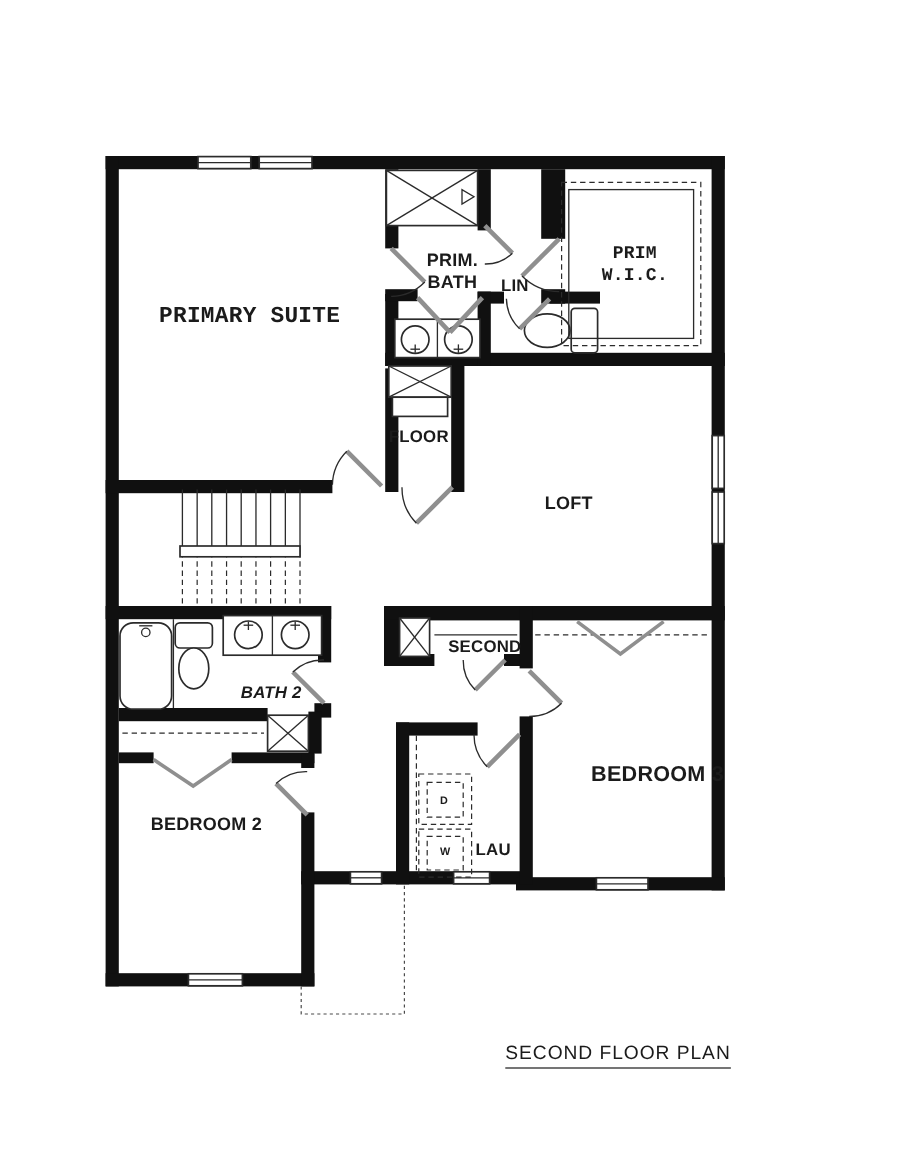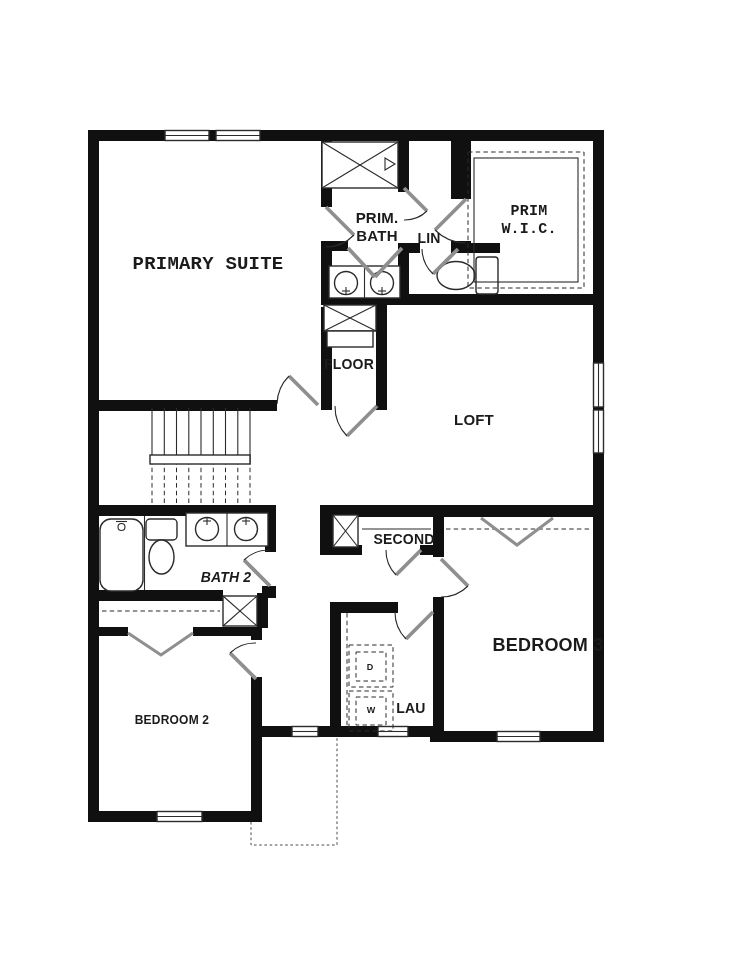--- a/index.html
+++ b/index.html
@@ -269,19 +269,20 @@
   </svg>
 
   <div class="lbl" style="left:208px;top:264px;font-size:19px;font-family:Liberation Mono, monospace;">PRIMARY SUITE</div>
   <div class="lbl wrap" style="left:377px;top:227px;width:62px;font-size:15px;">PRIM. BATH</div>
   <div class="lbl" style="left:429px;top:190px;font-size:14px;margin-top:48px;">LIN</div>
   <div class="lbl wrap" style="left:529px;top:221px;width:66px;font-size:15px;font-family:Liberation Mono, monospace;">PRIM W.I.C.</div>
   <div class="lbl" style="left:349px;top:364px;font-size:14px;">FLOOR</div>
   <div class="lbl" style="left:474px;top:420px;font-size:15px;text-align:center;">LOFT</div>
   <div class="lbl" style="left:226px;top:577px;font-size:14px;font-style:italic;">BATH 2</div>
   <div class="lbl" style="left:404px;top:539px;font-size:14px;">SECOND</div>
-  <div class="lbl" style="left:172px;top:720px;font-size:12px;">BEDROOM 2</div>
+  <div class="lbl" style="left:172px;top:688px;font-size:15px;">BEDROOM 2</div>
   <div class="lbl" style="left:516px;top:646px;font-size:18px;margin-left:32px;">BEDROOM 3</div>
   <div class="lbl" style="left:411px;top:708px;font-size:14px;">LAU</div>
   <div class="lbl" style="left:370px;top:667px;font-size:9px;">D</div>
   <div class="lbl" style="left:371px;top:710px;font-size:9px;">W</div>
 
+  <div class="title" style="left:515px;top:880px;">SECOND FLOOR PLAN</div>
 </div>
 
 </body></html>

